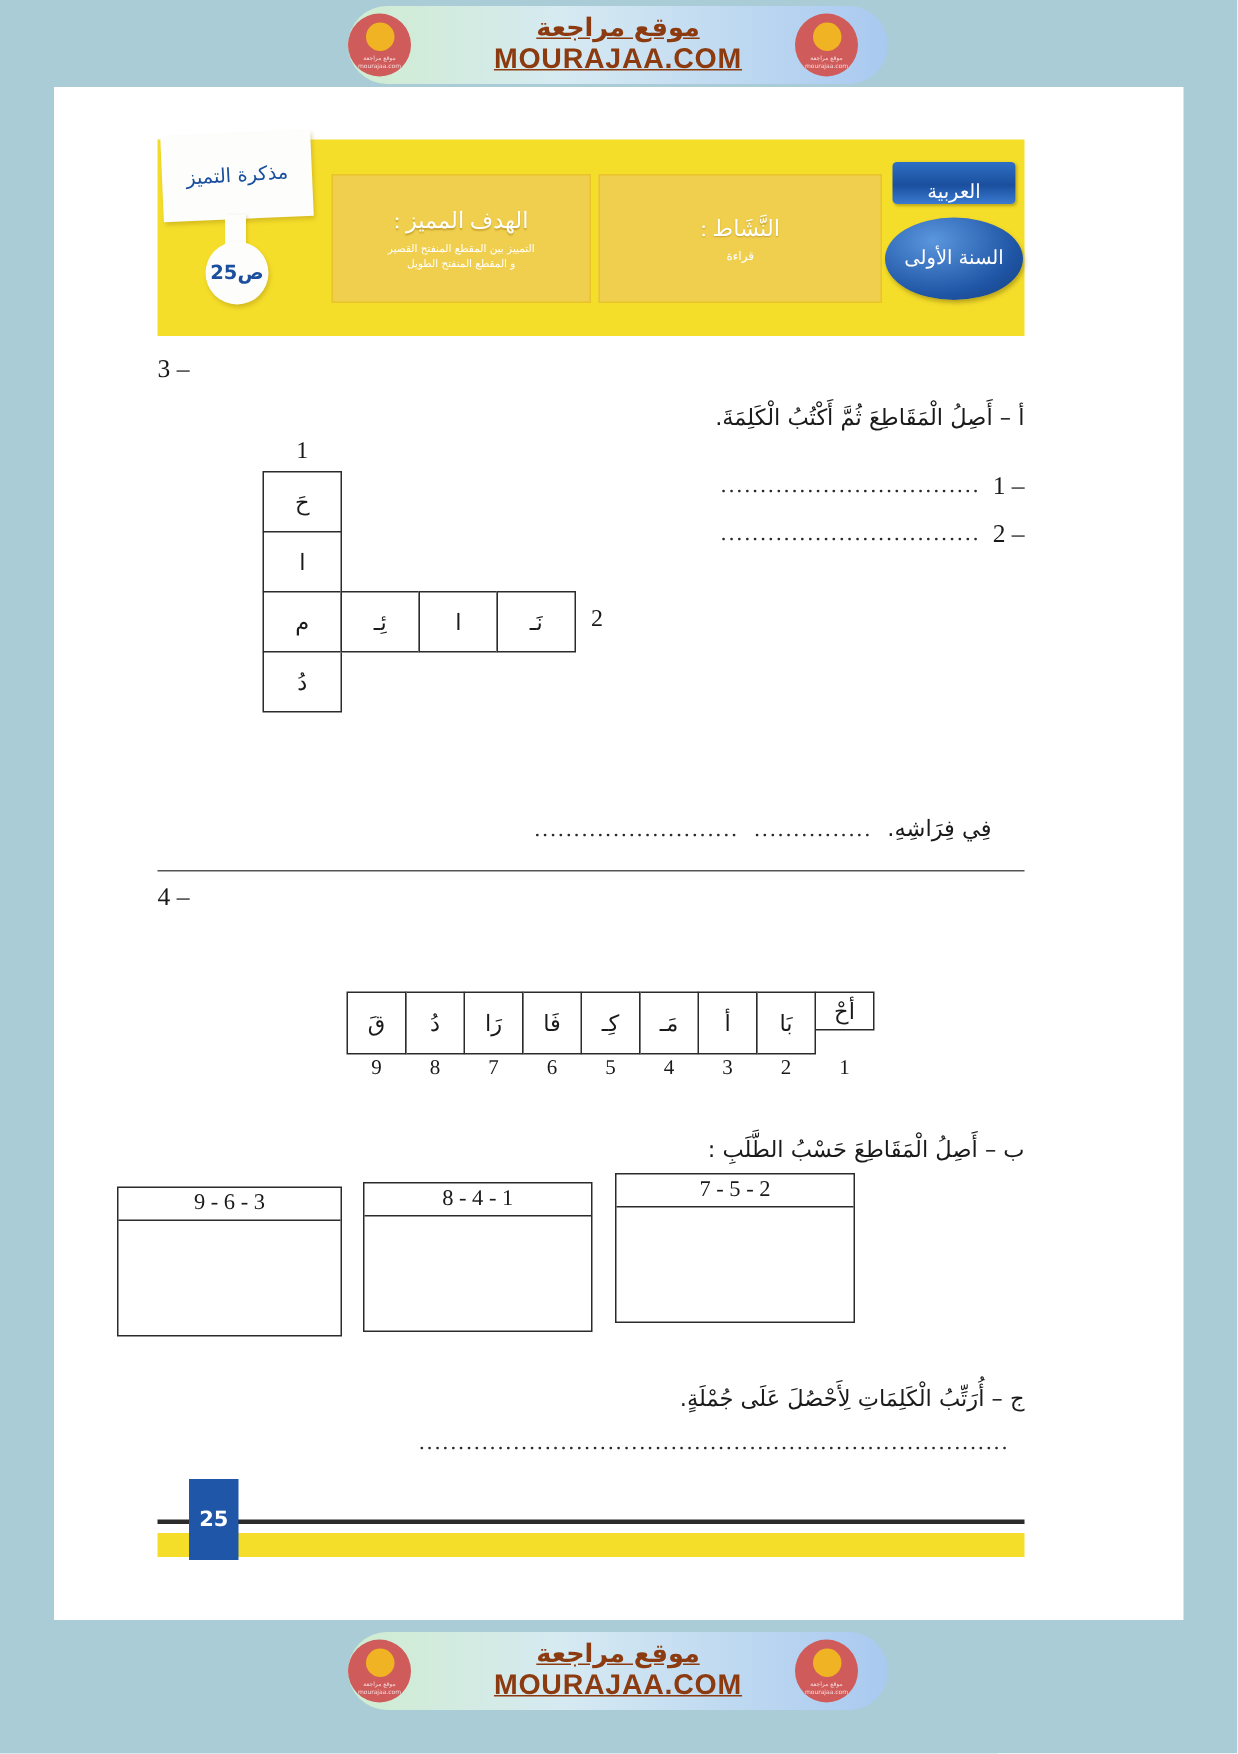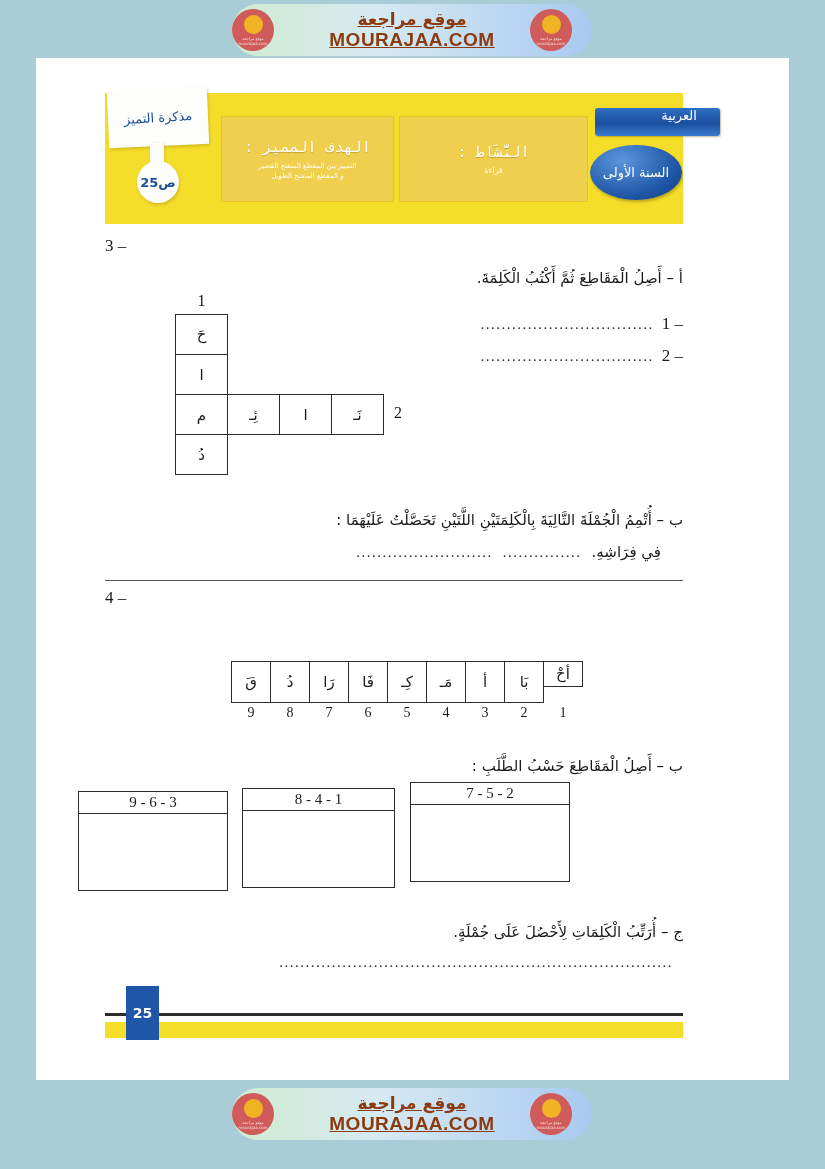--- a/index.html
+++ b/index.html
@@ -72,42 +72,41 @@
     background:#f5de2a;
   }
   .hdr-box{
     position:absolute;top:23px;height:84px;
     border:1px solid #e8c32a;background:#f0cf4e;
     display:flex;flex-direction:column;align-items:center;justify-content:center;
   }
   .hdr-box.goal{left:116px;width:171px;}
   .hdr-box.activity{left:294px;width:187px;}
   .hdr-title{
-    font-family:Liberation Mono, monospace;
+    font-family:Liberation Serif, serif;
     font-size:15px;color:#ffffff;direction:rtl;
     text-shadow:0 1px 1px rgba(150,110,10,.45);
     margin-bottom:4px;
   }
   .hdr-sub{
     font-family:"DejaVu Sans", sans-serif;
     font-size:7px;color:#ffffff;direction:rtl;text-align:center;
     line-height:10px;
   }
   .hdr-sub2{
     font-family:"DejaVu Sans", sans-serif;
     font-size:8px;color:#ffffff;direction:rtl;text-align:left;
   }
   
   .badge-rect{
     position:absolute;left:490px;top:15px;width:82px;height:28px;
     background:linear-gradient(180deg,#2e6fc4 0%,#1b4f9e 55%,#3a7ad0 100%);
     border-radius:3px;
-    display:flex;align-items:flex-start;justify-content:center;
+    display:flex;align-items:flex-end;justify-content:center;
     box-shadow:1px 1px 2px rgba(80,60,0,.35);
-    padding-left:43px;
   }
   .badge-ell{
     position:absolute;left:485px;top:52px;width:92px;height:55px;
     background:radial-gradient(ellipse at 35% 28%,#5a96dd 0%,#1f55a5 65%,#17407e 100%);
     border-radius:50%;
     display:flex;align-items:center;justify-content:center;
     box-shadow:1px 2px 3px rgba(80,60,0,.35);
   }
   .badge-txt{
     font-family:"DejaVu Sans", sans-serif;font-size:13px;color:#ffffff;direction:rtl;
@@ -261,21 +260,20 @@
     <div class="cell" style="position:absolute;left:0;top:102px;width:53px;height:41px;">م</div>
     <div class="cell" style="position:absolute;left:0;top:142px;width:53px;height:41px;">دُ</div>
 
     <div class="cell" style="position:absolute;left:52px;top:102px;width:53px;height:41px;">ئِـ</div>
     <div class="cell" style="position:absolute;left:104px;top:102px;width:53px;height:41px;">ا</div>
     <div class="cell" style="position:absolute;left:156px;top:102px;width:53px;height:41px;">نَـ</div>
 
     <div class="numlabel" style="position:absolute;left:212px;top:112px;width:22px;">2</div>
   </div>
 
-  <div class="q-line" style="position:absolute;right:0;top:272px;width:578px;">ب – أُتْمِمُ الْجُمْلَةَ التَّالِيَةَ بِالْكَلِمَتَيْنِ اللَّتَيْنِ تَحَصَّلْتُ عَلَيْهَمَا :</div>
   <div style="position:absolute;right:22px;top:304px;width:540px;display:flex;justify-content:flex-start;align-items:baseline;gap:10px;direction:rtl;">
     <span class="q-line">فِي فِرَاشِهِ.</span>
     <span class="dotline">...............</span>
     <span class="dotline">..........................</span>
   </div>
 
   <div style="position:absolute;left:0;top:344px;width:578px;height:1px;background:#555;"></div>
 
   <div class="ex-num" style="position:absolute;right:0;top:352px;width:578px;">4 –</div>
 

